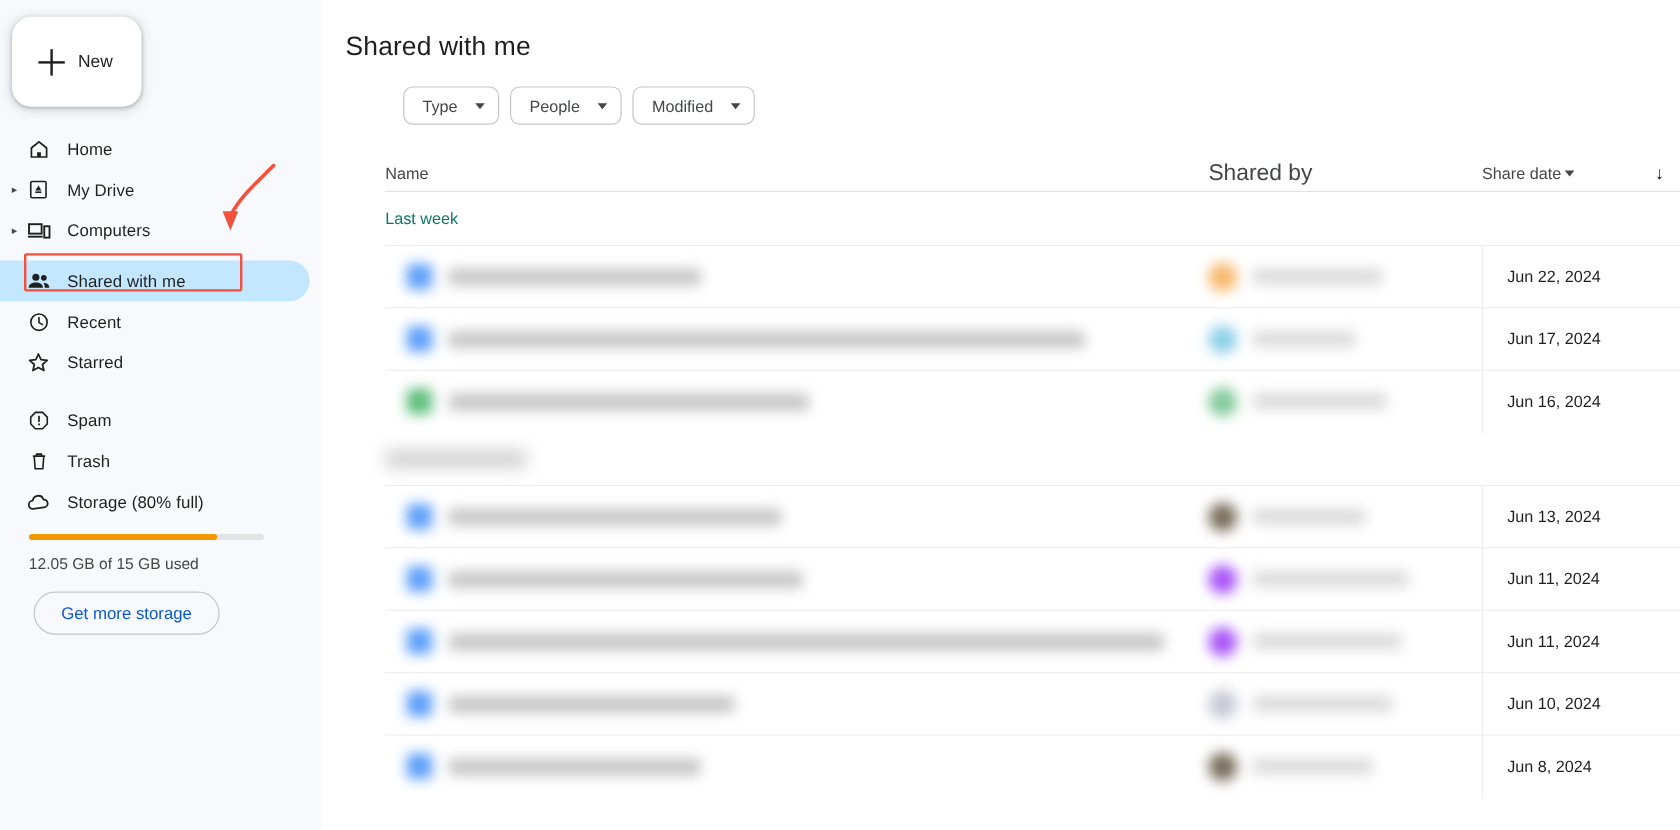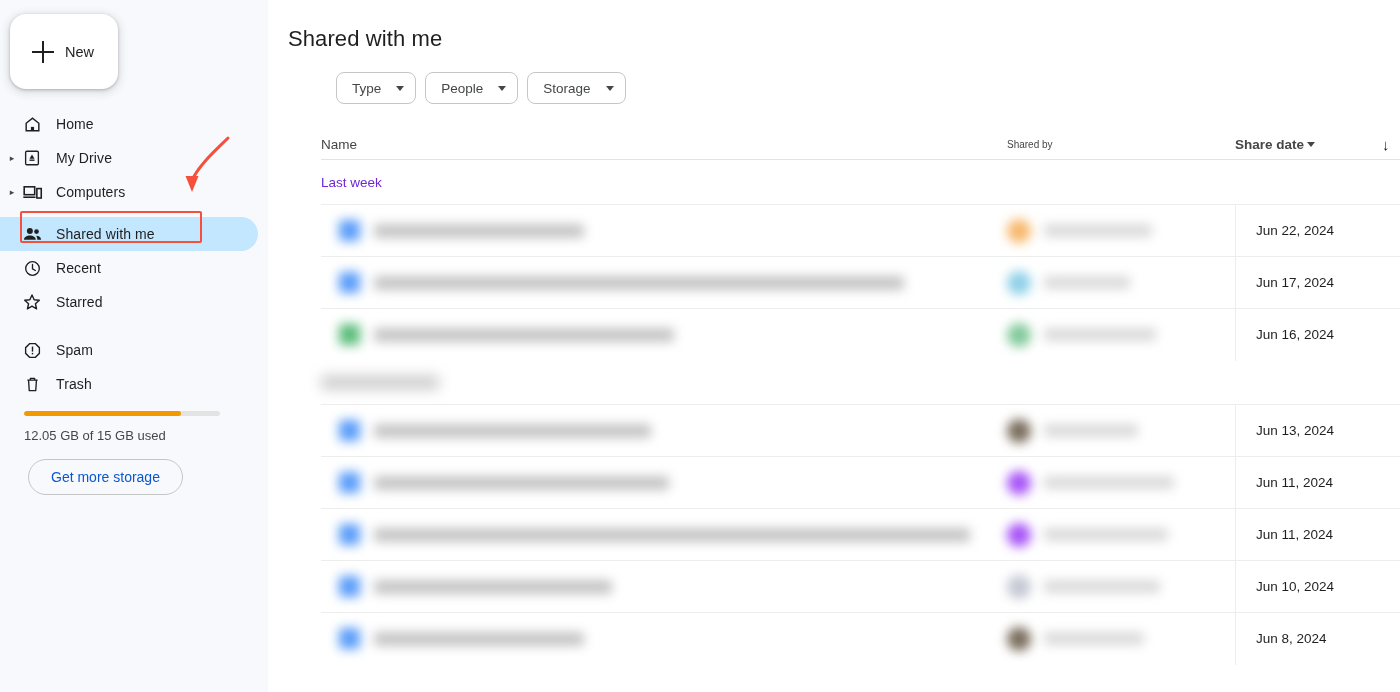--- a/index.html
+++ b/index.html
@@ -173,30 +173,30 @@
 
   .table { margin-top: 26px; margin-left: 33px; }
   .thead {
     display: flex;
     align-items: center;
     height: 30px;
     padding-right: 0;
     border-bottom: 1px solid #e3e3e3;
   }
   .col-name { flex: 0 0 686px; font-size: 13.5px; color: #444746; }
-  .col-shared { flex: 0 0 228px; font-size: 10px; color: #444746; }
+  .col-shared { flex: 0 0 228px; font-size: 19px; color: #444746; }
   .col-date {
     flex: 1; font-size: 13.5px; color: #444746;
     display: flex; align-items: center; gap: 9px;
   }
-  .col-date .sortlbl { display: flex; align-items: center; gap: 3px; cursor: pointer; font-weight: bold; }
+  .col-date .sortlbl { display: flex; align-items: center; gap: 3px; cursor: pointer; }
   .dl-arrow { margin-left: 58px; font-size: 15px; color: #1f1f1f; cursor: pointer; }
 
   .group-head {
-    font-size: 13.5px; color: #6d28d9;
+    font-size: 13.5px; color: #0f766e;
     height: 44px; display: flex; align-items: center;
   }
   .group-head.blurred { filter: blur(7px); }
   .blur-blk {
     display: inline-block;
     height: 13px;
     background: #c9c9c9;
     border-radius: 3px;
     vertical-align: middle;
   }
@@ -351,20 +351,29 @@
         <span class="caret empty">▸</span>
         <span class="ico">
           <svg width="19" height="19" viewBox="0 0 24 24">
               <path d="M5.5 6.4h13M9.3 6.4V4.3h5.4v2.1M7 6.4l.9 13.3h8.2l.9-13.3" fill="none" stroke="#1f1f1f" stroke-width="1.7" stroke-linejoin="round"></path>
             </svg>
         </span>
         <span class="txt">Trash</span>
       </div>
 
       
+      <div class="nav-item">
+        <span class="caret empty">▸</span>
+        <span class="ico">
+          <svg width="21" height="21" viewBox="0 0 24 24">
+              <path d="M6.4 18.4a3.9 3.9 0 0 1-.4-7.8 5.3 5.3 0 0 1 10.3-1.1 3.7 3.7 0 0 1 .5 7.4c-.1.03-.2.03-.3.03z" fill="none" stroke="#1f1f1f" stroke-width="1.7" stroke-linejoin="round"></path>
+            </svg>
+        </span>
+        <span class="txt">Storage (80% full)</span>
+      </div>
 
       <div class="storage-bar-wrap">
         <div class="storage-bar-fill" id="storage-fill" style="width: 80%;"></div>
       </div>
 
       <div class="storage-text">12.05 GB of 15 GB used</div>
 
       <button class="get-storage">Get more storage</button>
     </div>
 
@@ -382,21 +391,21 @@
     <div class="chips">
       <div class="chip">
         <span>Type</span>
         <span class="tri-down"></span>
       </div>
       <div class="chip">
         <span>People</span>
         <span class="tri-down"></span>
       </div>
       <div class="chip">
-        <span>Storage</span>
+        <span>Modified</span>
         <span class="tri-down"></span>
       </div>
     </div>
 
     <div class="table">
       <div class="thead">
         <div class="col-name">Name</div>
         <div class="col-shared">Shared by</div>
         <div class="col-date">
           <span class="sortlbl">

